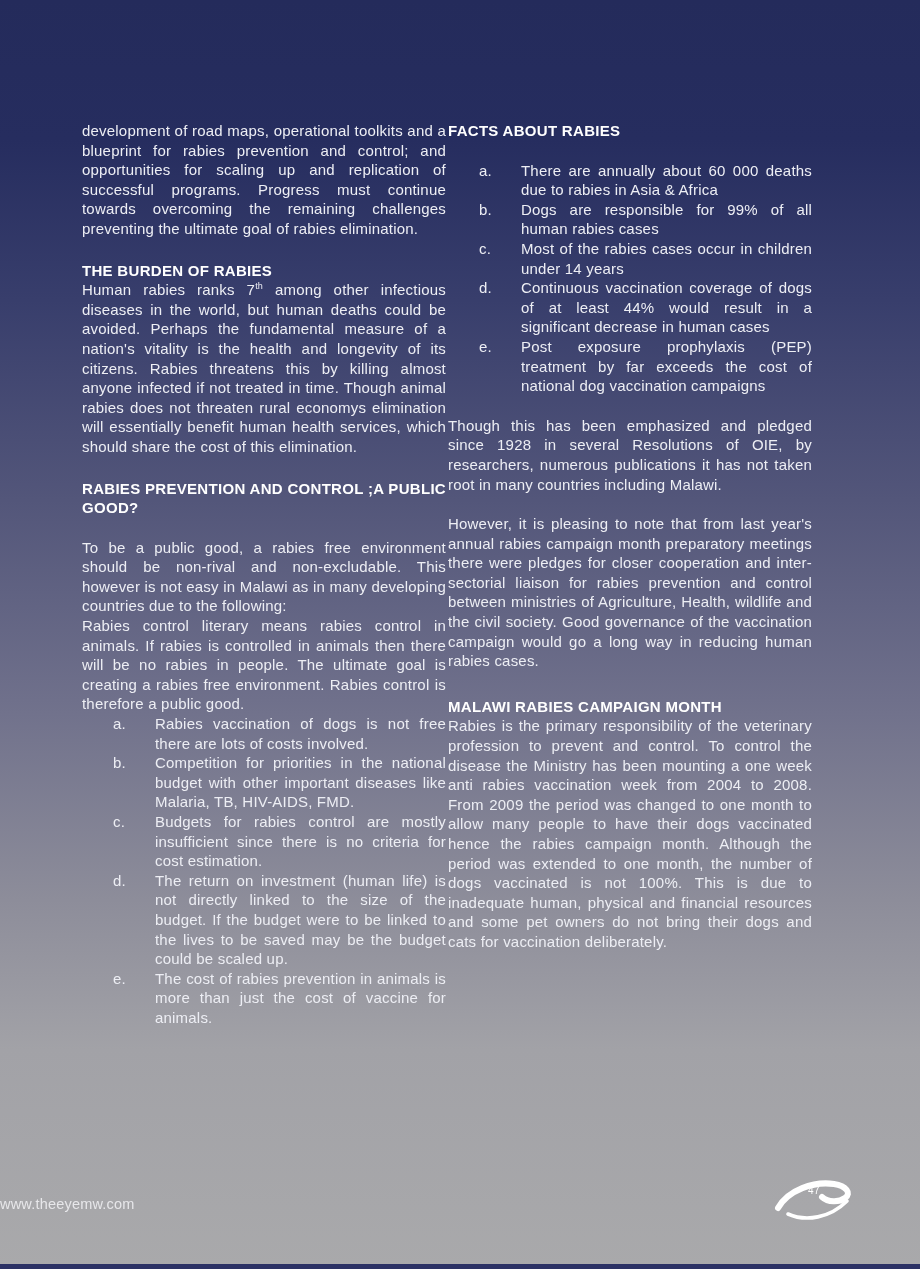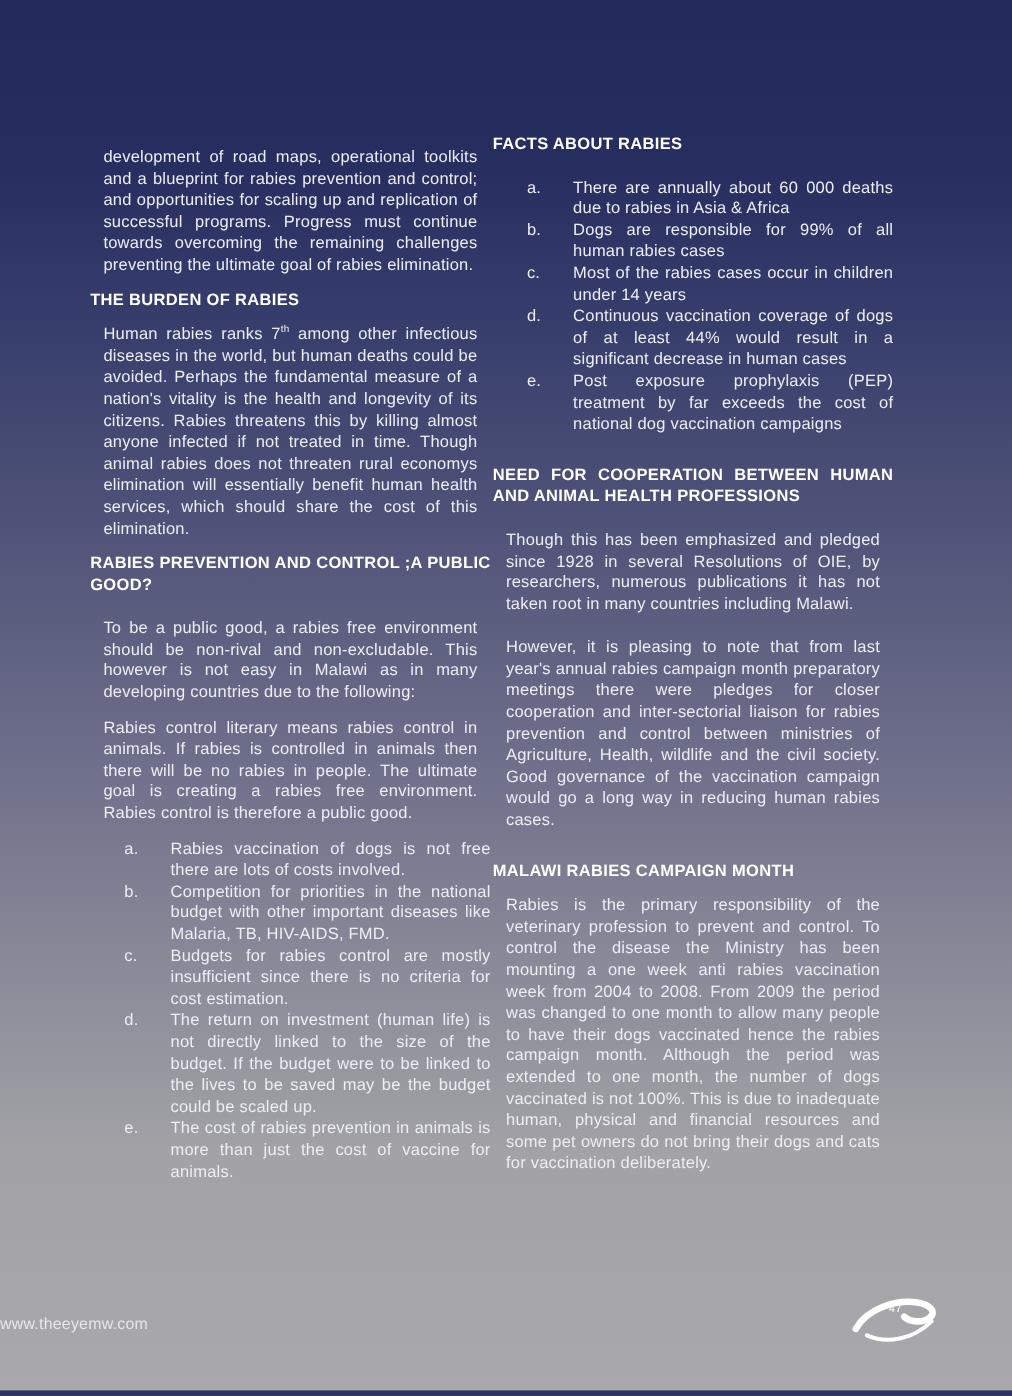--- a/index.html
+++ b/index.html
@@ -29,32 +29,32 @@
   .col {
     position: absolute; top: 121px;
     width: 364px;
     color: #edeef4;
     font-size: 15px;
     line-height: 19.6px;
     letter-spacing: 0.2px;
   }
   .col-left  { left: 82px; }
   .col-right { left: 448px; }
-  p { margin: 12px; }
+  p { margin: 0; }
   .jtxt { text-align: justify; }
   h2 {
     margin: 0;
     font-size: 15px;
     font-weight: 700;
     color: #ffffff;
     line-height: 19.6px;
     letter-spacing: 0.3px;
   }
   .gap20 { margin-top: 20px; }
-  .gap22 { margin-top: 5px; }
+  .gap22 { margin-top: 22px; }
   .gap26 { margin-top: 26px; }
   .li { display: flex; }
   .li .marker {
     flex: 0 0 42px;
     margin-left: 31px;
   }
   .li .litext {
     flex: 1;
     text-align: justify;
   }
@@ -138,21 +138,20 @@
       <div class="li">
         <span class="marker">d.</span>
         <span class="litext">Continuous vaccination coverage of dogs of at least 44% would result in a significant decrease in human cases</span>
       </div>
       <div class="li">
         <span class="marker">e.</span>
         <span class="litext">Post exposure prophylaxis (PEP) treatment by far exceeds the cost of national dog vaccination campaigns</span>
       </div>
     </div>
 
-    <h2 class="gap26 jtxt">NEED FOR COOPERATION BETWEEN HUMAN AND ANIMAL HEALTH PROFESSIONS</h2>
     <p class="jtxt gap20">Though this has been emphasized and pledged since 1928 in several Resolutions of OIE, by researchers, numerous publications it has not taken root in many countries including Malawi.</p>
     <p class="jtxt gap20">However, it is pleasing to note that from last year's annual rabies campaign month preparatory meetings there were pledges for closer cooperation and inter-sectorial liaison for rabies prevention and control between ministries of Agriculture, Health, wildlife and the civil society. Good governance of the vaccination campaign would go a long way in reducing human rabies cases.</p>
 
     <h2 class="gap26">MALAWI RABIES CAMPAIGN MONTH</h2>
     <p class="jtxt">Rabies is the primary responsibility of the veterinary profession to prevent and control. To control the disease the Ministry has been mounting a one week anti rabies vaccination week from 2004 to 2008. From 2009 the period was changed to one month to allow many people to have their dogs vaccinated hence the rabies campaign month. Although the period was extended to one month, the number of dogs vaccinated is not 100%. This is due to inadequate human, physical and financial resources and some pet owners do not bring their dogs and cats for vaccination deliberately.</p>
   </div>
 
   <div class="footer-url">www.theeyemw.com</div>
 
   <div class="logo">

